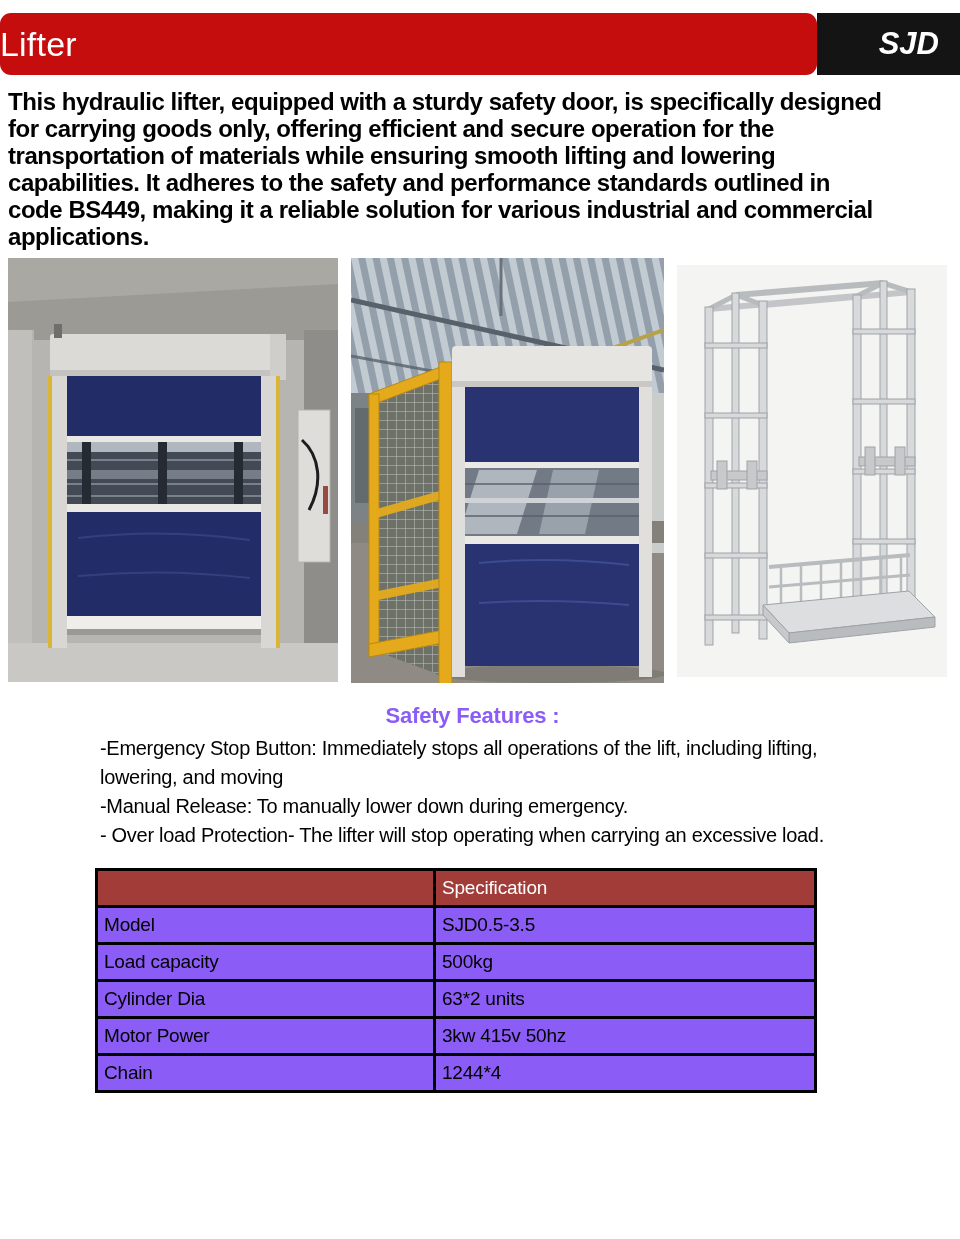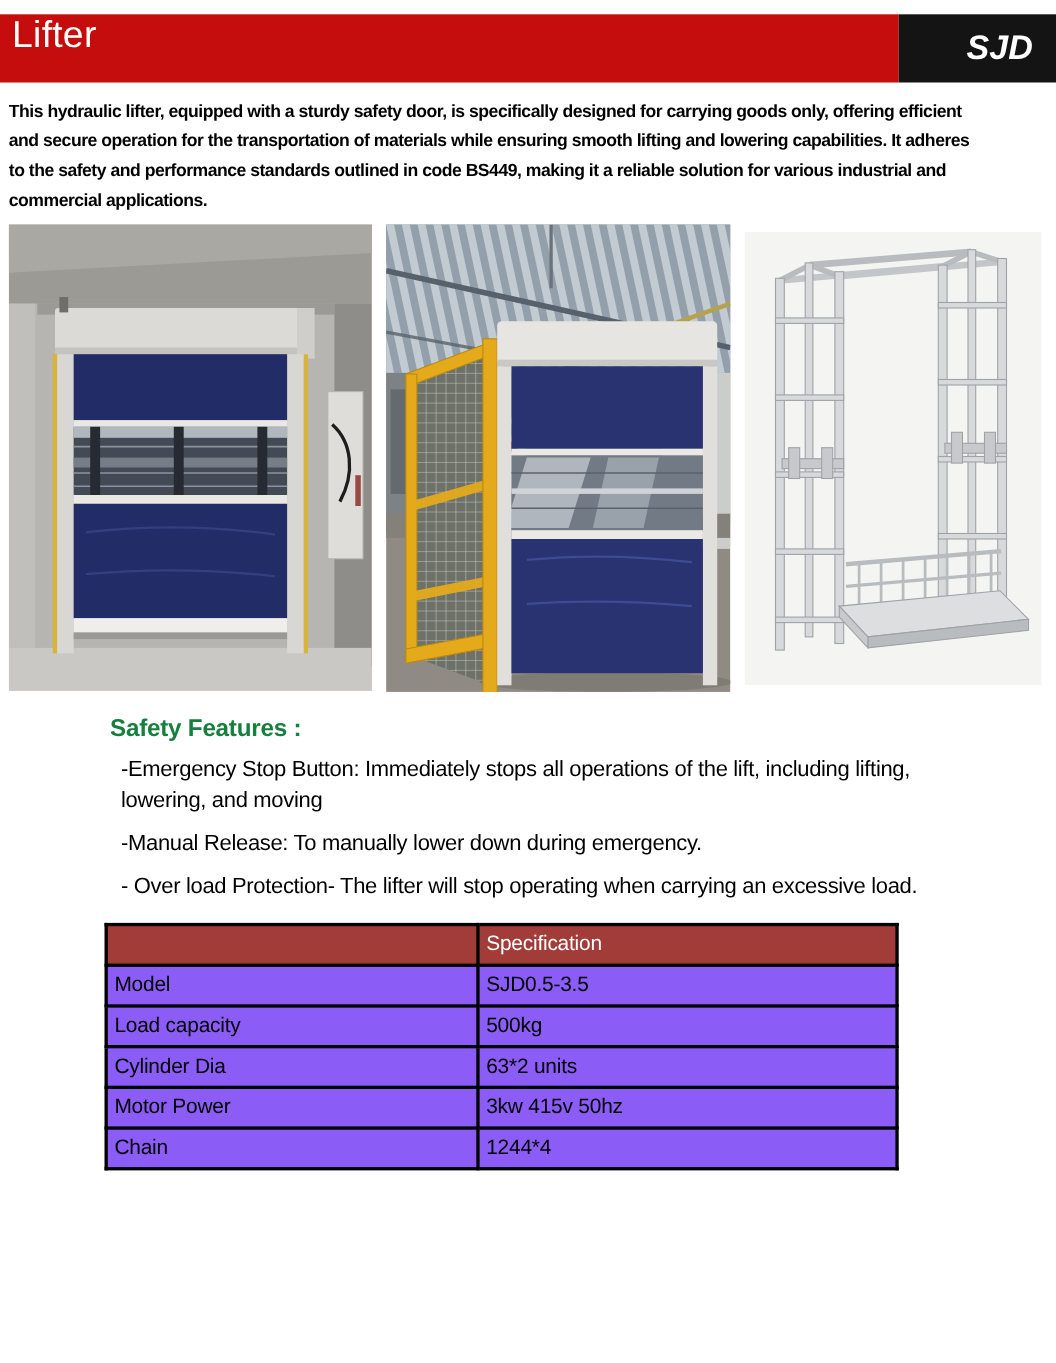--- a/index.html
+++ b/index.html
@@ -1,36 +1,36 @@
 <!DOCTYPE html>
 <html><head>
 <meta charset="utf-8">
 <style>
   html,body{margin:0;padding:0;background:#ffffff;}
   body{width:960px;height:1239px;font-family:"Liberation Sans",sans-serif;color:#000;overflow:hidden;}
 
   
   .topbar{margin-top:13px;height:62px;display:flex;}
-  .bar-red{flex:1;background:#c60d0e;display:flex;padding-left:11px;}
+  .bar-red{flex:1;background:#c60d0e;display:flex;align-items:center;border-radius:11px;}
   .bar-red .title{color:#fff;font-size:34px;font-weight:400;letter-spacing:.2px;}
   .bar-black{width:122px;background:#141414;display:flex;align-items:center;justify-content:flex-end;padding-right:21px;}
   .bar-black .brand{color:#fff;font-size:31px;font-style:italic;font-weight:bold;}
 
   
-  .intro{margin:13px 0 0 8px;width:876px;font-weight:bold;font-size:16px;line-height:27px;letter-spacing:-0.45px;}
+  .intro{margin:13px 0 0 8px;width:876px;font-weight:bold;font-size:24px;line-height:27px;letter-spacing:-0.45px;}
 
   
   .photos{display:flex;align-items:flex-start;margin:8px 0 0 8px;gap:13px;}
   .photos figure{margin:0;line-height:0;}
   .photos svg{display:block;}
 
   
   .safety{margin:20px 0 0 100px;width:745px;}
-  .safety h2{margin:0 0 5px 0;font-size:22px;font-weight:bold;color:#15803d;letter-spacing:-0.2px;}
-  .safety p{margin:10px;font-size:20px;line-height:29px;letter-spacing:-0.3px;font-weight:400;}
+  .safety h2{margin:0 0 5px 0;font-size:22px;font-weight:bold;color:#8b5cf6;letter-spacing:-0.2px;text-align:center;}
+  .safety p{margin:0;font-size:20px;line-height:29px;letter-spacing:-0.3px;font-weight:400;}
 
   
   table.spec{margin:18px 0 0 95px;border-collapse:collapse;width:722px;table-layout:fixed;}
   table.spec col.c1{width:338px;}
   table.spec th,table.spec td{border:3px solid #000;height:30px;padding:2px 6px;font-size:19px;letter-spacing:-0.2px;text-align:left;vertical-align:middle;}
   table.spec thead th{background:#a23c39;color:#fff;font-weight:normal;}
   table.spec td{background:#8b5cf6;font-weight:400;}
 </style>
 </head>
 <body>

